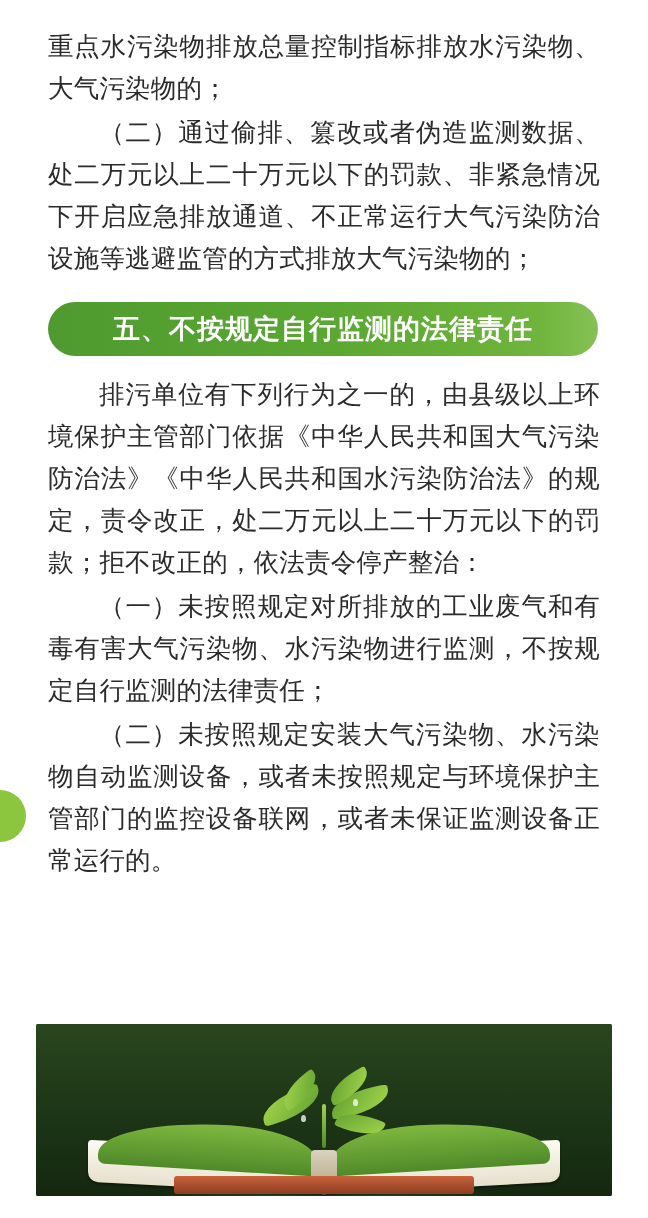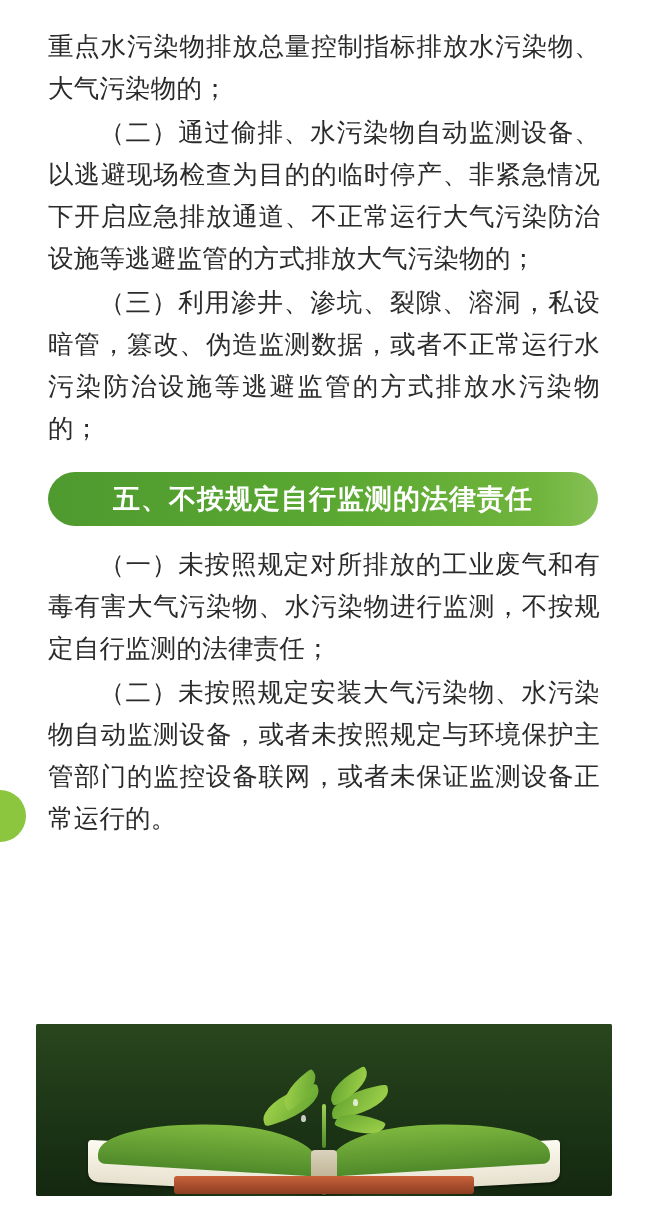--- a/index.html
+++ b/index.html
@@ -214,30 +214,30 @@
 <body>
 
 <div class="page">
 
   <div class="left-blob"></div>
 
   <div class="content">
 
     <p class="para">重点水污染物排放总量控制指标排放水污染物、大气污染物的；</p>
 
-    <p class="para indent">（二）通过偷排、水污染物自动监测设备、以逃避现场检查为目的的临时停产、非紧急情况下开启应急排放通道、不正常运行大气污染防治设施等逃避监管的方式排放大气污染物的；</p>
-
-    <p class="para indent">（三）利用渗井、渗坑、裂隙、溶洞，私设暗管，篡改、伪造监测数据，或者不正常运行水污染防治设施等逃避监管的方式排放水污染物的；</p>
+    <p class="para indent">（二）通过偷排、篡改或者伪造监测数据、处二万元以上二十万元以下的罚款、非紧急情况下开启应急排放通道、不正常运行大气污染防治设施等逃避监管的方式排放大气污染物的；</p>
+
 
 
     <div class="banner">
       <div class="banner-bg"></div>
       <div class="banner-text">五、不按规定自行监测的法律责任</div>
     </div>
 
+    <p class="para indent">排污单位有下列行为之一的，由县级以上环境保护主管部门依据《中华人民共和国大气污染防治法》《中华人民共和国水污染防治法》的规定，责令改正，处二万元以上二十万元以下的罚款；拒不改正的，依法责令停产整治：</p>
 
     <p class="para indent">（一）未按照规定对所排放的工业废气和有毒有害大气污染物、水污染物进行监测，不按规定自行监测的法律责任；</p>
 
     <p class="para indent">（二）未按照规定安装大气污染物、水污染物自动监测设备，或者未按照规定与环境保护主管部门的监控设备联网，或者未保证监测设备正常运行的。</p>
 
   </div>
 
   <div class="illustration">
     <div class="ill-ground"></div>
     <div class="page-left"></div>

